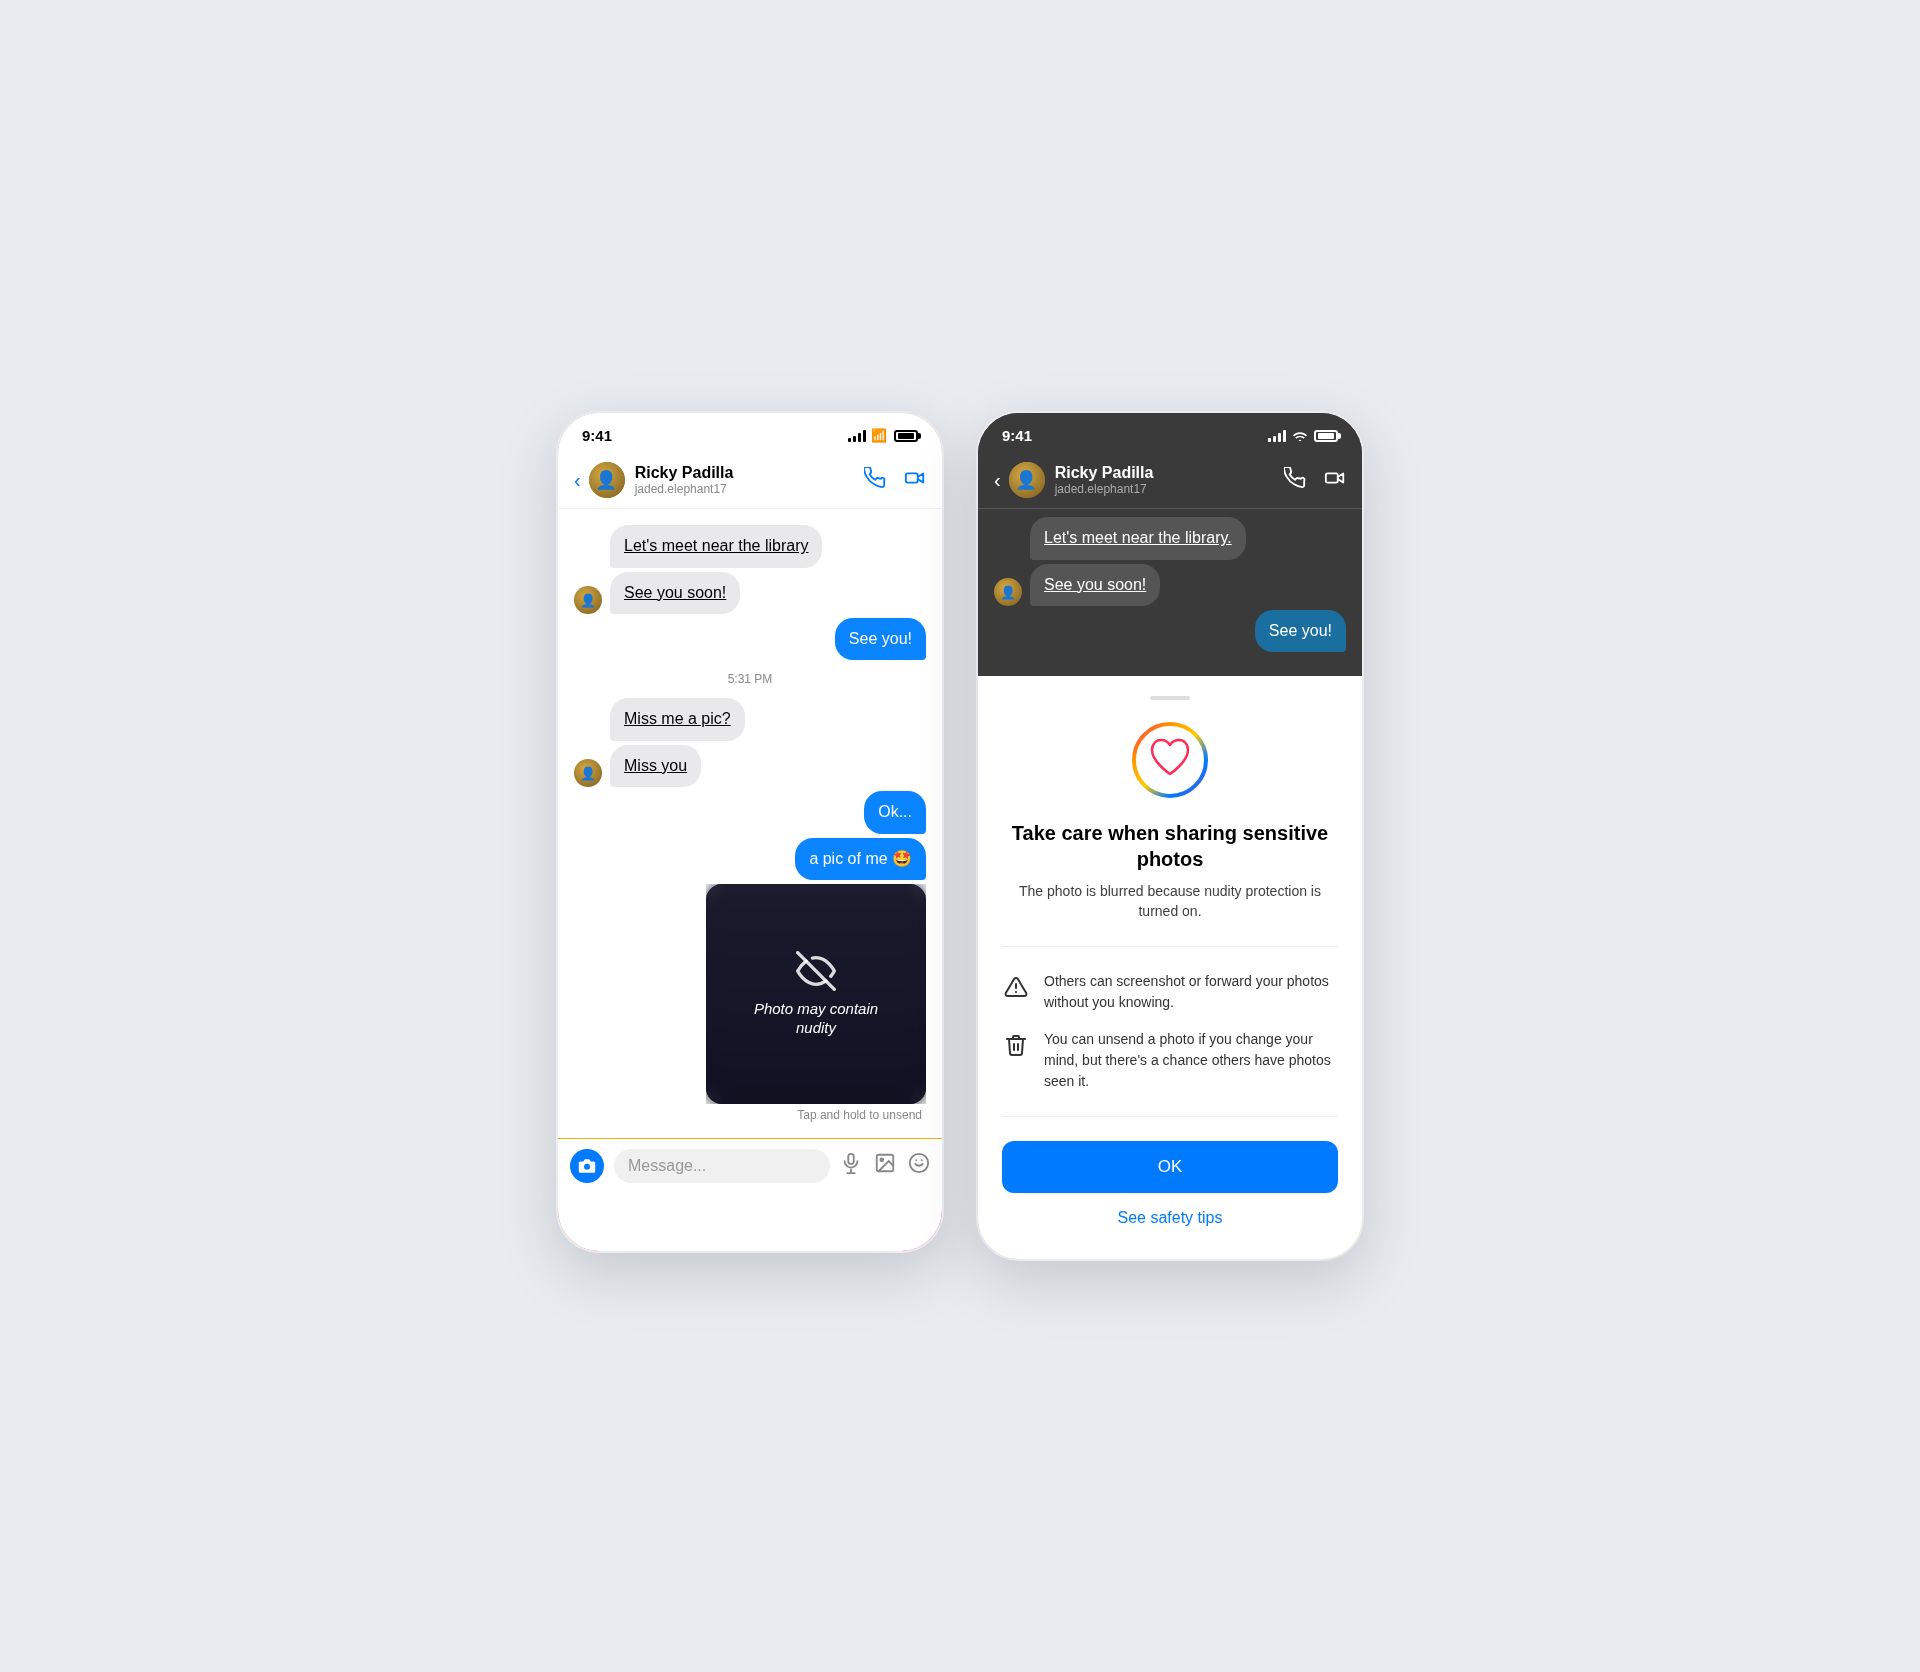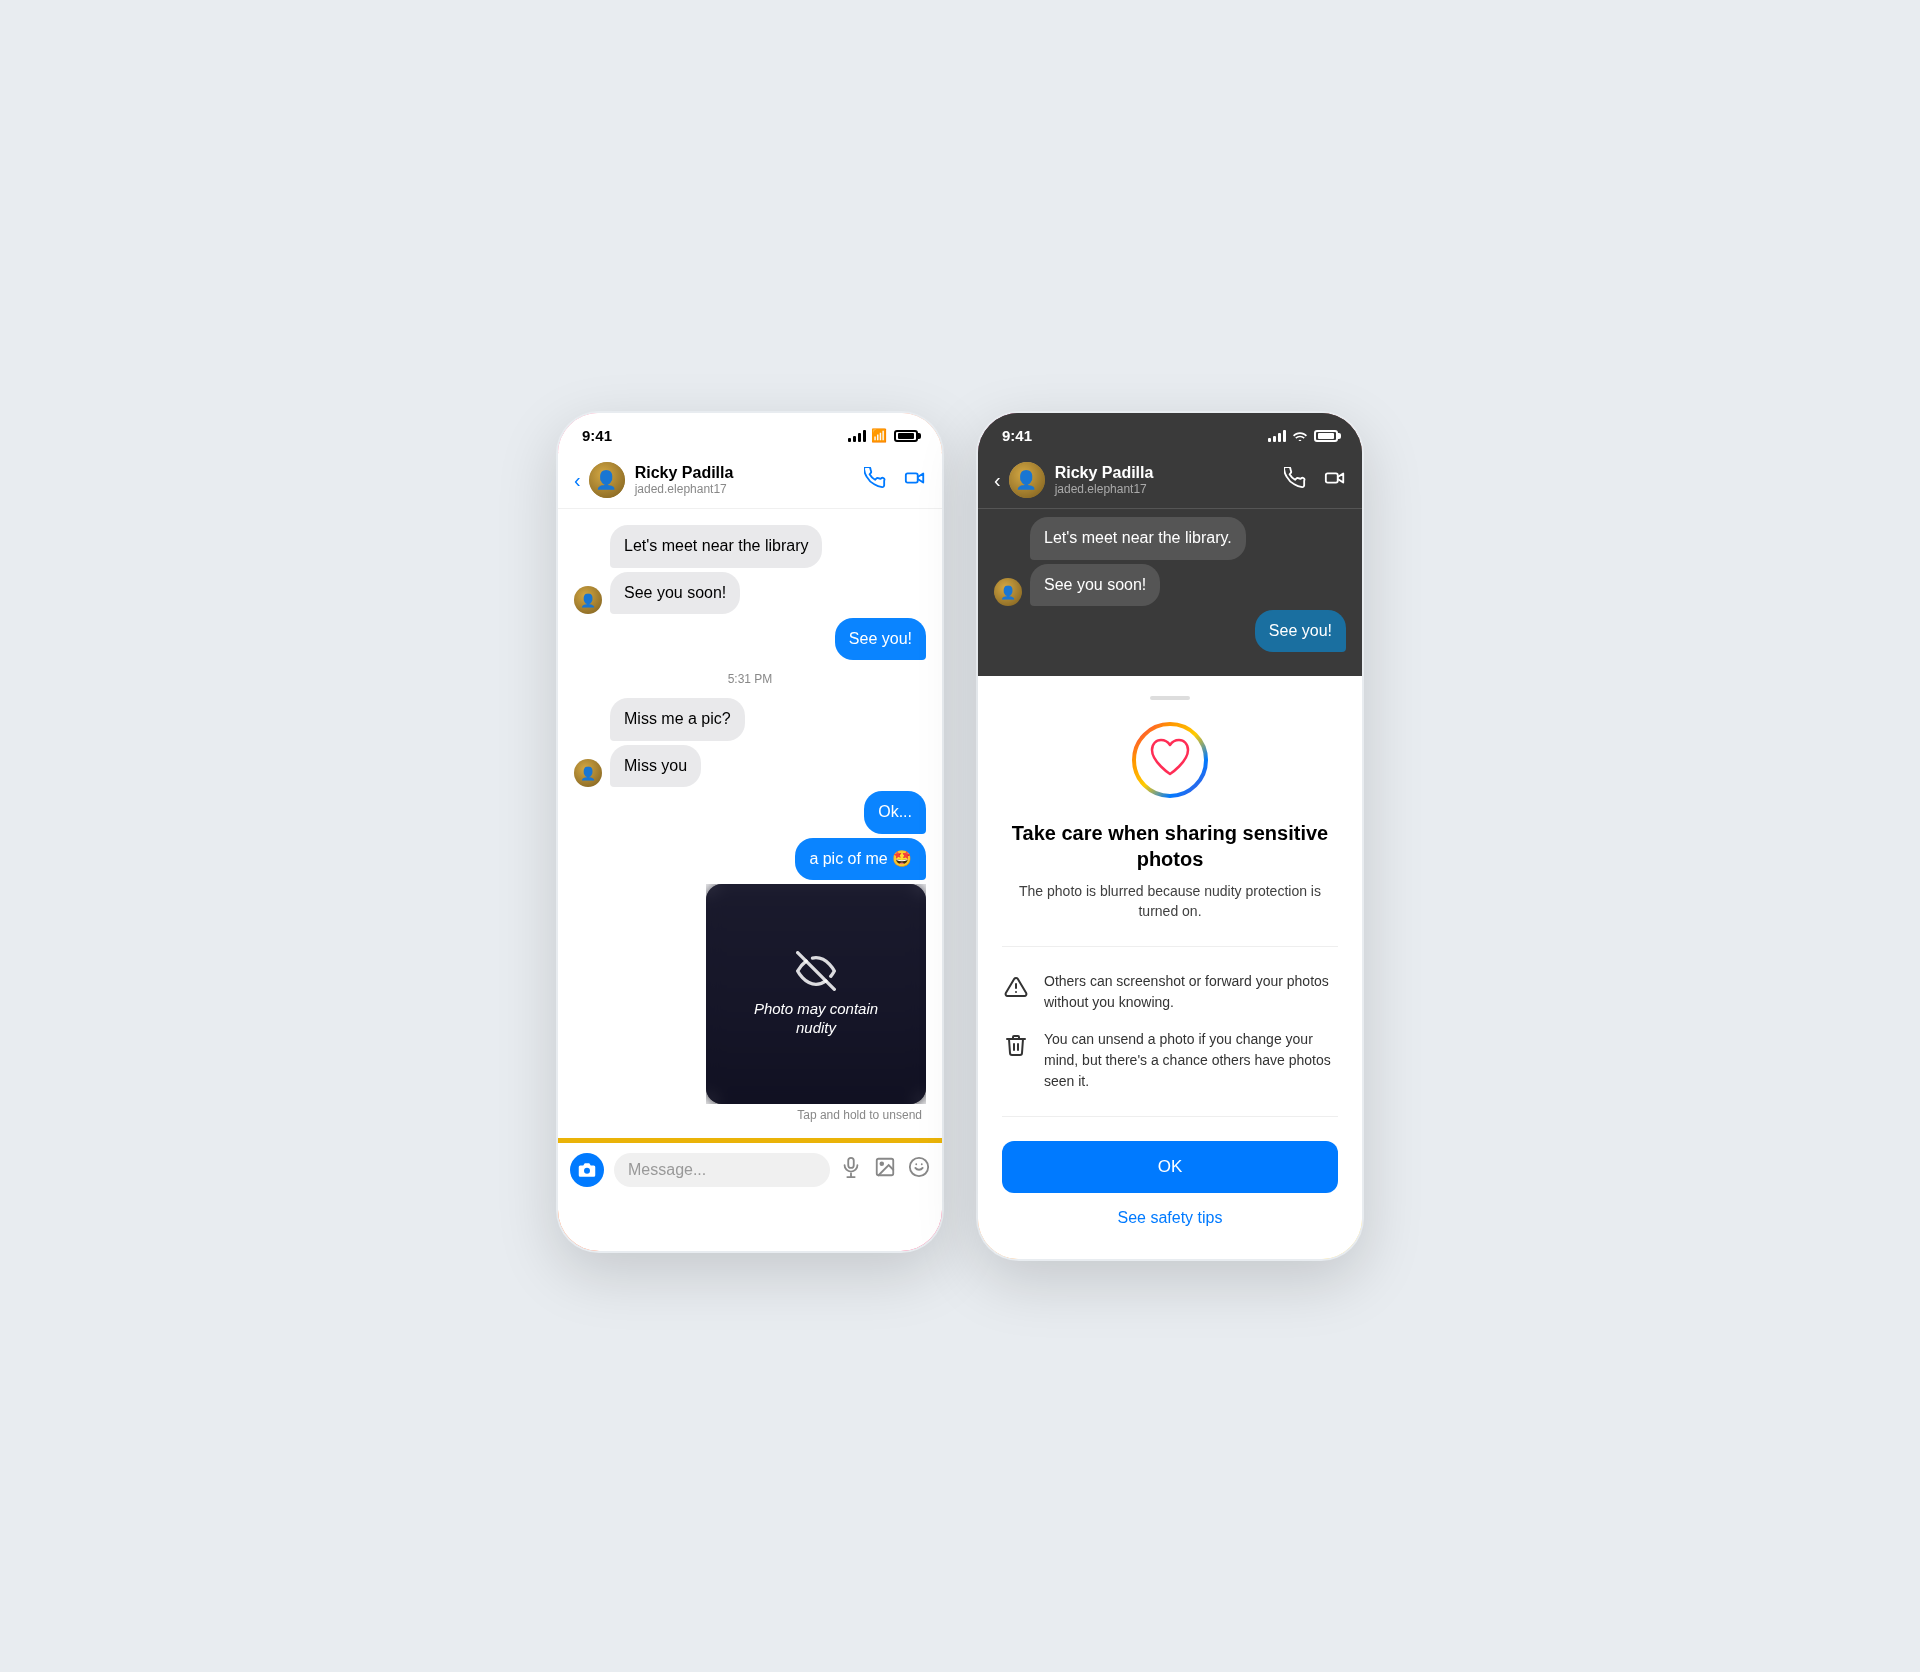--- a/index.html
+++ b/index.html
@@ -223,20 +223,21 @@
       border-radius: 18px;
       font-size: 16px;
       line-height: 1.4;
     }
 
     .msg-received {
       background: #e9e9eb;
       color: #000;
       border-bottom-left-radius: 4px;
       align-self: flex-start;
+      text-decoration: underline;
     }
 
     .msg-received-dark {
       background: #555;
       color: #fff;
     }
 
     .msg-sent {
       background: #0a84ff;
       color: #fff;
@@ -320,21 +321,21 @@
       margin-top: 4px;
       padding-right: 4px;
     }
 
     
     .input-bar {
       display: flex;
       align-items: center;
       padding: 10px 12px;
       gap: 10px;
-      border-top: 5px solid #eab308;
+      border-top: 1px solid #eab308;
       background: #fff;
     }
 
     .camera-btn {
       width: 34px;
       height: 34px;
       border-radius: 50%;
       background: #007aff;
       display: flex;
       align-items: center;

